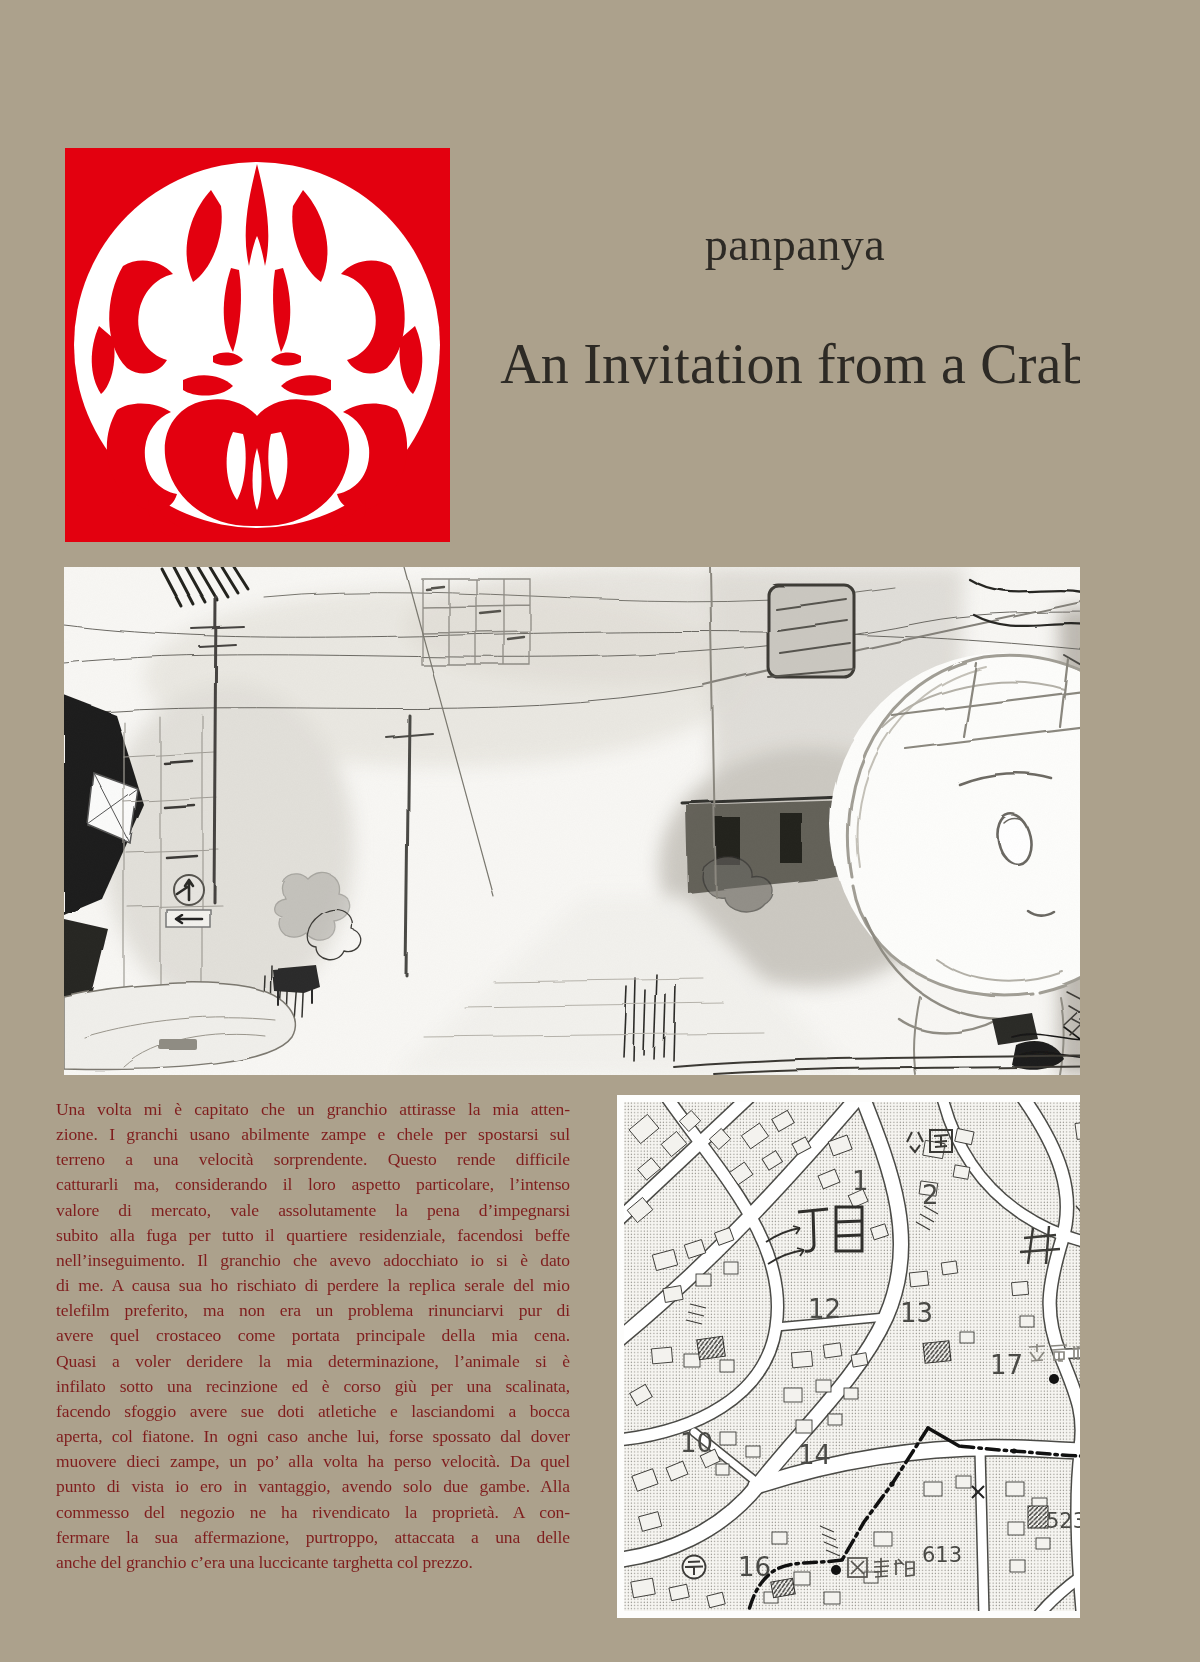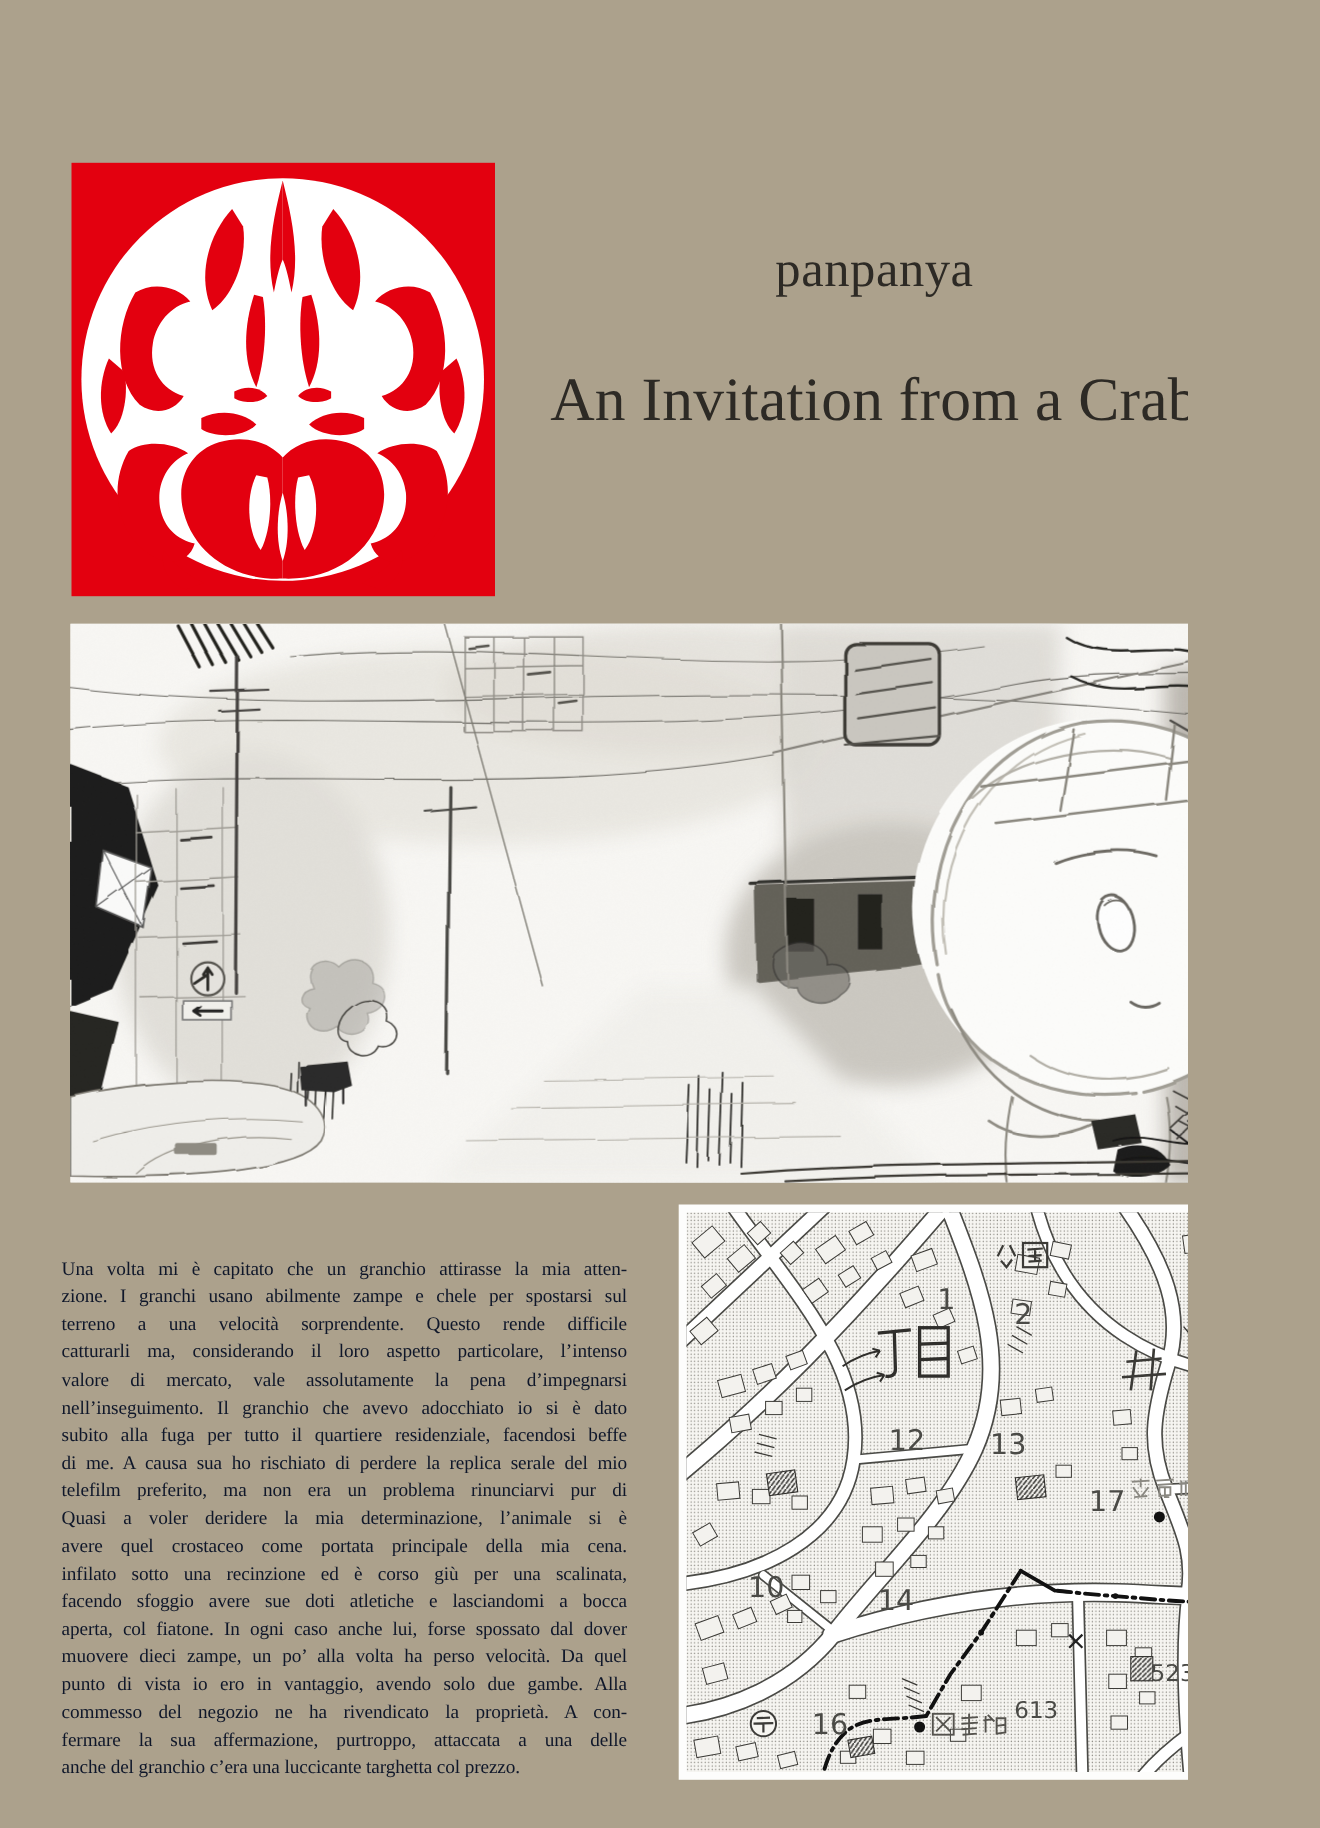--- a/index.html
+++ b/index.html
@@ -13,22 +13,22 @@
   
   .masthead{position:absolute;left:450px;top:222px;width:690px;text-align:center;color:#2d2a25;}
   .author{font-size:46px;line-height:46px;letter-spacing:.5px;}
   .title{font-size:56px;line-height:56px;margin-top:68px;letter-spacing:.2px;}
 
   
   .illus{position:absolute;left:64px;top:567px;width:1130px;height:508px;background:#f8f7f4;}
   .illus svg{display:block;width:100%;height:100%;}
 
   
-  .article{position:absolute;left:56px;top:1141px;width:514px;
-           font-size:17.5px;line-height:25.15px;color:#0f172a;letter-spacing:-0.1px;}
+  .article{position:absolute;left:56px;top:1097px;width:514px;
+           font-size:17.5px;line-height:25.15px;color:#7f1d1d;letter-spacing:-0.1px;}
   .article .ln{text-align:justify;text-align-last:justify;white-space:nowrap;}
   .article .ln:last-child{text-align-last:left;}
 
   
   .map{position:absolute;left:617px;top:1095px;width:536px;height:523px;background:#fdfdfc;
        box-sizing:border-box;padding:7px;}
   .map svg{display:block;width:522px;height:509px;}
   .map text{font-family:"DejaVu Sans",sans-serif;fill:#4a4a46;}
 </style>
 </head>
@@ -197,26 +197,26 @@
       <rect width="1130" height="508" filter="url(#grain)" opacity="0.06"></rect>
     </svg>
   </div>
 
   <div class="article">
     <div class="ln">Una volta mi è capitato che un granchio attirasse la mia atten-</div>
     <div class="ln">zione. I granchi usano abilmente zampe e chele per spostarsi sul</div>
     <div class="ln">terreno a una velocità sorprendente. Questo rende difficile</div>
     <div class="ln">catturarli ma, considerando il loro aspetto particolare, l’intenso</div>
     <div class="ln">valore di mercato, vale assolutamente la pena d’impegnarsi</div>
+    <div class="ln">subito alla fuga per tutto il quartiere residenziale, facendosi beffe</div>
     <div class="ln">nell’inseguimento. Il granchio che avevo adocchiato io si è dato</div>
-    <div class="ln">subito alla fuga per tutto il quartiere residenziale, facendosi beffe</div>
     <div class="ln">di me. A causa sua ho rischiato di perdere la replica serale del mio</div>
     <div class="ln">telefilm preferito, ma non era un problema rinunciarvi pur di</div>
+    <div class="ln">avere quel crostaceo come portata principale della mia cena.</div>
     <div class="ln">Quasi a voler deridere la mia determinazione, l’animale si è</div>
-    <div class="ln">avere quel crostaceo come portata principale della mia cena.</div>
     <div class="ln">infilato sotto una recinzione ed è corso giù per una scalinata,</div>
     <div class="ln">facendo sfoggio avere sue doti atletiche e lasciandomi a bocca</div>
     <div class="ln">aperta, col fiatone. In ogni caso anche lui, forse spossato dal dover</div>
     <div class="ln">muovere dieci zampe, un po’ alla volta ha perso velocità. Da quel</div>
     <div class="ln">punto di vista io ero in vantaggio, avendo solo due gambe. Alla</div>
     <div class="ln">commesso del negozio ne ha rivendicato la proprietà. A con-</div>
     <div class="ln">fermare la sua affermazione, purtroppo, attaccata a una delle</div>
     <div class="ln">anche del granchio c’era una luccicante targhetta col prezzo.</div>
   </div>
 

